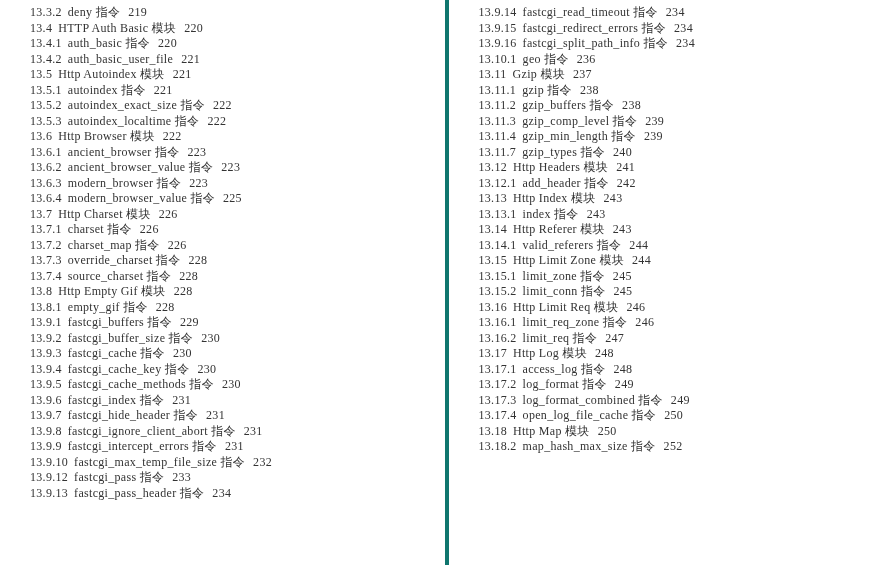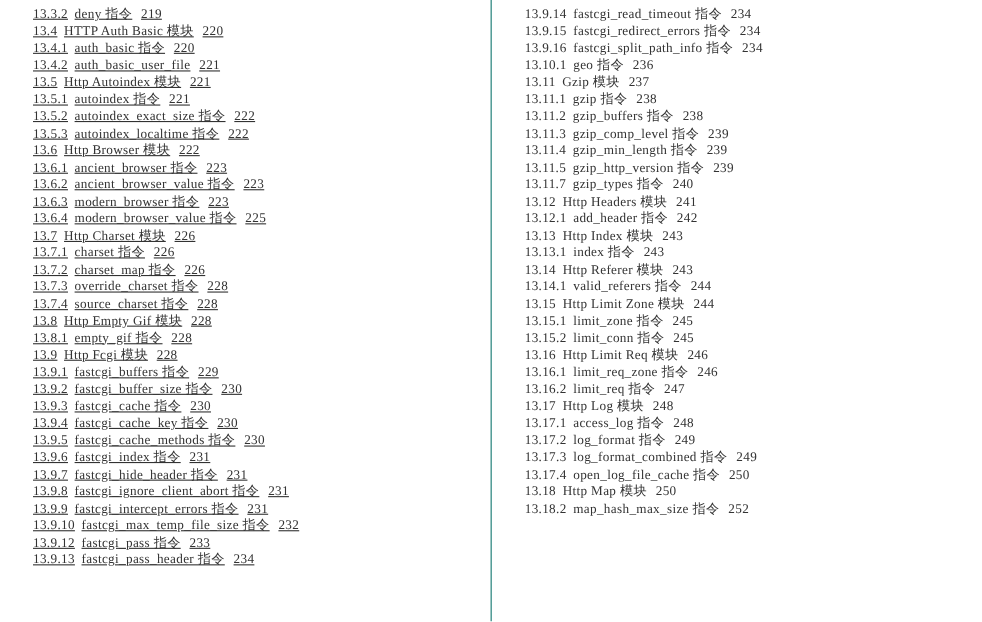--- a/index.html
+++ b/index.html
@@ -13,21 +13,21 @@
       overflow: hidden;
     }
     .container {
       display: flex;
       height: 100%;
     }
     .column {
       padding: 5px 30px;
       flex: 1;
     }
-    .col-left { border-right: 1px solid #0f766e; text-decoration: underline; }
+    .col-left { border-right: 4px solid #0f766e; }
     .toc-line {
       white-space: nowrap;
       line-height: 15.5px;
       letter-spacing: 0.3px;
     }
     .sec { display: inline; }
     .title { display: inline; margin-left: 6px; }
     .page { display: inline; margin-left: 8px; }
   </style>
 </head>
@@ -48,21 +48,20 @@
       <div class="toc-line"><span class="sec">13.6.2</span><span class="title">ancient_browser_value 指令</span><span class="page">223</span></div>
       <div class="toc-line"><span class="sec">13.6.3</span><span class="title">modern_browser 指令</span><span class="page">223</span></div>
       <div class="toc-line"><span class="sec">13.6.4</span><span class="title">modern_browser_value 指令</span><span class="page">225</span></div>
       <div class="toc-line"><span class="sec">13.7</span><span class="title">Http Charset 模块</span><span class="page">226</span></div>
       <div class="toc-line"><span class="sec">13.7.1</span><span class="title">charset 指令</span><span class="page">226</span></div>
       <div class="toc-line"><span class="sec">13.7.2</span><span class="title">charset_map 指令</span><span class="page">226</span></div>
       <div class="toc-line"><span class="sec">13.7.3</span><span class="title">override_charset 指令</span><span class="page">228</span></div>
       <div class="toc-line"><span class="sec">13.7.4</span><span class="title">source_charset 指令</span><span class="page">228</span></div>
       <div class="toc-line"><span class="sec">13.8</span><span class="title">Http Empty Gif 模块</span><span class="page">228</span></div>
       <div class="toc-line"><span class="sec">13.8.1</span><span class="title">empty_gif 指令</span><span class="page">228</span></div>
-      <div class="toc-line"><span class="sec">13.9</span><span class="title">Http Fcgi 模块</span><span class="page">228</span></div>
       <div class="toc-line"><span class="sec">13.9.1</span><span class="title">fastcgi_buffers 指令</span><span class="page">229</span></div>
       <div class="toc-line"><span class="sec">13.9.2</span><span class="title">fastcgi_buffer_size 指令</span><span class="page">230</span></div>
       <div class="toc-line"><span class="sec">13.9.3</span><span class="title">fastcgi_cache 指令</span><span class="page">230</span></div>
       <div class="toc-line"><span class="sec">13.9.4</span><span class="title">fastcgi_cache_key 指令</span><span class="page">230</span></div>
       <div class="toc-line"><span class="sec">13.9.5</span><span class="title">fastcgi_cache_methods 指令</span><span class="page">230</span></div>
       <div class="toc-line"><span class="sec">13.9.6</span><span class="title">fastcgi_index 指令</span><span class="page">231</span></div>
       <div class="toc-line"><span class="sec">13.9.7</span><span class="title">fastcgi_hide_header 指令</span><span class="page">231</span></div>
       <div class="toc-line"><span class="sec">13.9.8</span><span class="title">fastcgi_ignore_client_abort 指令</span><span class="page">231</span></div>
       <div class="toc-line"><span class="sec">13.9.9</span><span class="title">fastcgi_intercept_errors 指令</span><span class="page">231</span></div>
       <div class="toc-line"><span class="sec">13.9.10</span><span class="title">fastcgi_max_temp_file_size 指令</span><span class="page">232</span></div>
@@ -72,21 +71,20 @@
   <div class="column col-right" id="right-col">
       <div class="toc-line"><span class="sec">13.9.14</span><span class="title">fastcgi_read_timeout 指令</span><span class="page">234</span></div>
       <div class="toc-line"><span class="sec">13.9.15</span><span class="title">fastcgi_redirect_errors 指令</span><span class="page">234</span></div>
       <div class="toc-line"><span class="sec">13.9.16</span><span class="title">fastcgi_split_path_info 指令</span><span class="page">234</span></div>
       <div class="toc-line"><span class="sec">13.10.1</span><span class="title">geo 指令</span><span class="page">236</span></div>
       <div class="toc-line"><span class="sec">13.11</span><span class="title">Gzip 模块</span><span class="page">237</span></div>
       <div class="toc-line"><span class="sec">13.11.1</span><span class="title">gzip 指令</span><span class="page">238</span></div>
       <div class="toc-line"><span class="sec">13.11.2</span><span class="title">gzip_buffers 指令</span><span class="page">238</span></div>
       <div class="toc-line"><span class="sec">13.11.3</span><span class="title">gzip_comp_level 指令</span><span class="page">239</span></div>
       <div class="toc-line"><span class="sec">13.11.4</span><span class="title">gzip_min_length 指令</span><span class="page">239</span></div>
-      <div class="toc-line"><span class="sec">13.11.5</span><span class="title">gzip_http_version 指令</span><span class="page">239</span></div>
       <div class="toc-line"><span class="sec">13.11.7</span><span class="title">gzip_types 指令</span><span class="page">240</span></div>
       <div class="toc-line"><span class="sec">13.12</span><span class="title">Http Headers 模块</span><span class="page">241</span></div>
       <div class="toc-line"><span class="sec">13.12.1</span><span class="title">add_header 指令</span><span class="page">242</span></div>
       <div class="toc-line"><span class="sec">13.13</span><span class="title">Http Index 模块</span><span class="page">243</span></div>
       <div class="toc-line"><span class="sec">13.13.1</span><span class="title">index 指令</span><span class="page">243</span></div>
       <div class="toc-line"><span class="sec">13.14</span><span class="title">Http Referer 模块</span><span class="page">243</span></div>
       <div class="toc-line"><span class="sec">13.14.1</span><span class="title">valid_referers 指令</span><span class="page">244</span></div>
       <div class="toc-line"><span class="sec">13.15</span><span class="title">Http Limit Zone 模块</span><span class="page">244</span></div>
       <div class="toc-line"><span class="sec">13.15.1</span><span class="title">limit_zone 指令</span><span class="page">245</span></div>
       <div class="toc-line"><span class="sec">13.15.2</span><span class="title">limit_conn 指令</span><span class="page">245</span></div>

